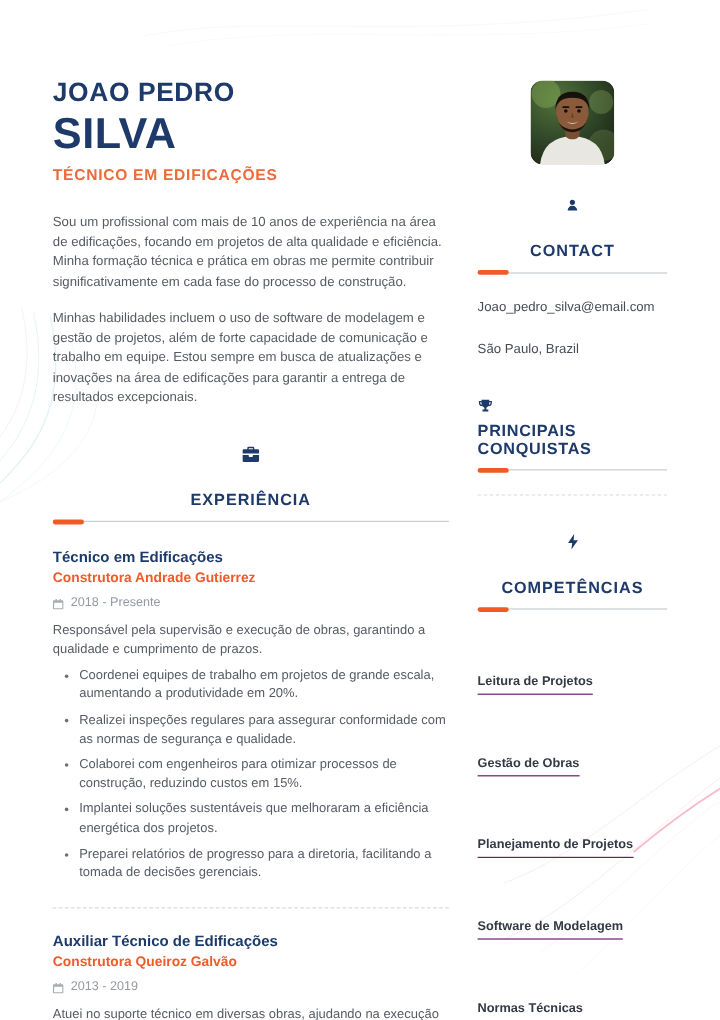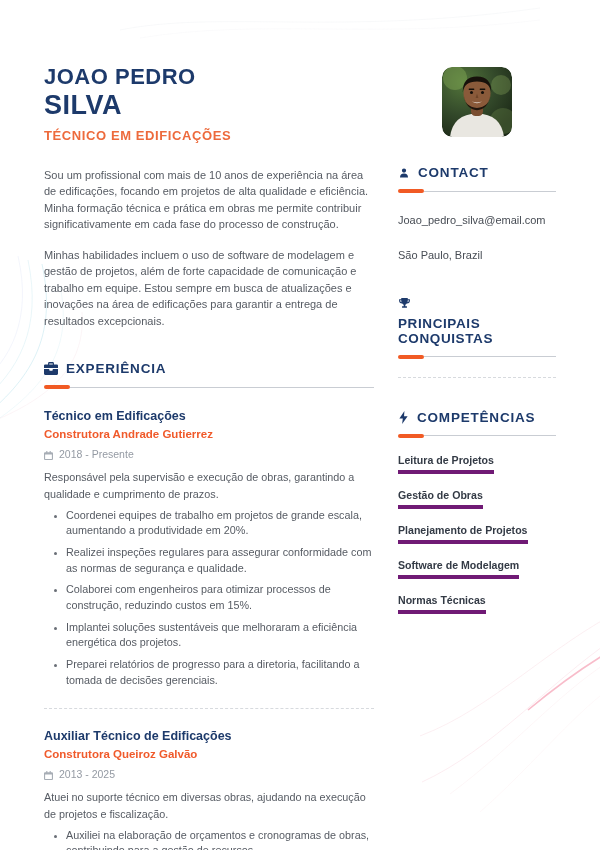--- a/index.html
+++ b/index.html
@@ -7,30 +7,30 @@
     position:relative;width:600px;height:850px;overflow:hidden;background:#ffffff;
     font-family:"Liberation Sans",sans-serif;color:#555a61;
   }
   .deco{position:absolute;pointer-events:none;}
   .columns{position:relative;display:flex;padding:64px 44px 0 44px;gap:24px;box-sizing:border-box;}
   .main{width:330px;flex:0 0 330px;}
   .side{width:158px;flex:0 0 158px;}
 
   
   .first-name{font-size:22px;font-weight:600;color:#1d3a6b;letter-spacing:.5px;line-height:1.15;}
-  .last-name{font-size:27px;font-weight:800;color:#1d3a6b;letter-spacing:.5px;line-height:1.2;}
+  .last-name{font-size:36px;font-weight:800;color:#1d3a6b;letter-spacing:.5px;line-height:1.2;}
   .job-title{font-size:13px;font-weight:600;color:#ed6a3c;letter-spacing:.6px;margin-top:6px;}
 
   
   .summary{margin-top:24px;}
   .summary p{margin:0 0 14px 0;font-size:11px;line-height:1.5;color:#565b63;}
 
   
   .section{margin-top:32px;}
-  .sec-head{display:flex;align-items:center;gap:8px;}
+  .sec-head{display:flex;align-items:center;gap:24px;flex-direction:column;}
   .sec-head .ttl{font-size:13.5px;font-weight:800;color:#1d3a6b;letter-spacing:.8px;}
   .sec-rule{display:flex;align-items:center;margin-top:9px;}
   .sec-rule .accent{width:26px;height:4px;border-radius:2px;background:#f15a24;flex:0 0 auto;}
   .sec-rule .line{flex:1;height:1px;background:#c9cdd3;}
 
   
   .job{margin-top:19px;}
   .job-name{font-size:12.5px;font-weight:800;color:#1d3a6b;line-height:1.3;}
   .company{font-size:11.5px;font-weight:800;color:#f05a2b;margin-top:4px;}
   .dates{display:flex;align-items:flex-end;gap:6px;margin-top:8px;font-size:10.5px;color:#949aa3;}
@@ -44,21 +44,21 @@
   .photo-wrap{display:flex;justify-content:center;margin:3px 0 28px 0;}
   .photo{width:70px;height:70px;border-radius:10px;overflow:hidden;display:block;}
   .side-section{margin-top:0;}
   .side-gap{margin-top:32px;}
   .contact-item{font-size:11px;color:#474c54;margin-top:20px;line-height:1.4;word-break:break-all;}
   .ach{margin-top:17px;}
   .ach-title{font-size:12px;font-weight:800;color:#1d3a6b;}
   .ach-desc{margin:7px 0 0 0;font-size:10.8px;line-height:1.55;color:#565b63;}
   .ach-sep{border:none;border-top:1px dashed #d7dade;margin:18px 0 0 0;}
   .skills{display:flex;flex-wrap:wrap;column-gap:12px;row-gap:15px;margin-top:16px;}
-  .skill{font-size:10.6px;font-weight:700;color:#333a45;padding-bottom:4px;border-bottom:4px solid #701a75;white-space:nowrap;}
+  .skill{font-size:10.6px;font-weight:700;color:#333a45;padding-bottom:4px;border-bottom:1px solid #701a75;white-space:nowrap;margin-top:36px;}
   .icon{display:inline-flex;align-items:center;justify-content:center;flex:0 0 auto;}
   .trophy-line{margin-bottom:6px;}
 </style>
 </head>
 <body>
 
 <div class="page">
 
   <svg class="deco" style="left:-10px;top:220px;" width="130" height="210" viewBox="0 0 130 210" fill="none">
     <path d="M-10 200 C 40 160, 68 118, 52 44" stroke="#8fd0e0" stroke-width="1" opacity="0.30"></path>
@@ -133,21 +133,21 @@
 
         <div class="job">
           <div class="job-name">Auxiliar Técnico de Edificações</div>
           <div class="company">Construtora Queiroz Galvão</div>
           <div class="dates">
             <span class="icon">
               <svg width="9" height="9" viewBox="0 0 12 12" fill="#a7adb5">
                   <path d="M3 0h1.5v1.5h3V0H9v1.5h1.5A1.5 1.5 0 0 1 12 3v7.5A1.5 1.5 0 0 1 10.5 12h-9A1.5 1.5 0 0 1 0 10.5V3a1.5 1.5 0 0 1 1.5-1.5H3V0zm-1.5 4.5v6h9v-6h-9z"></path>
                 </svg>
             </span>
-            <span>2013 - 2025</span>
+            <span>2013 - 2019</span>
           </div>
           <p class="job-desc">Atuei no suporte técnico em diversas obras, ajudando na execução de projetos e fiscalização.</p>
           <ul class="bullets">
             <li>Auxiliei na elaboração de orçamentos e cronogramas de obras, contribuindo para a gestão de recursos.</li>
 
           </ul>
         </div>
       </div>
     </div>
 

